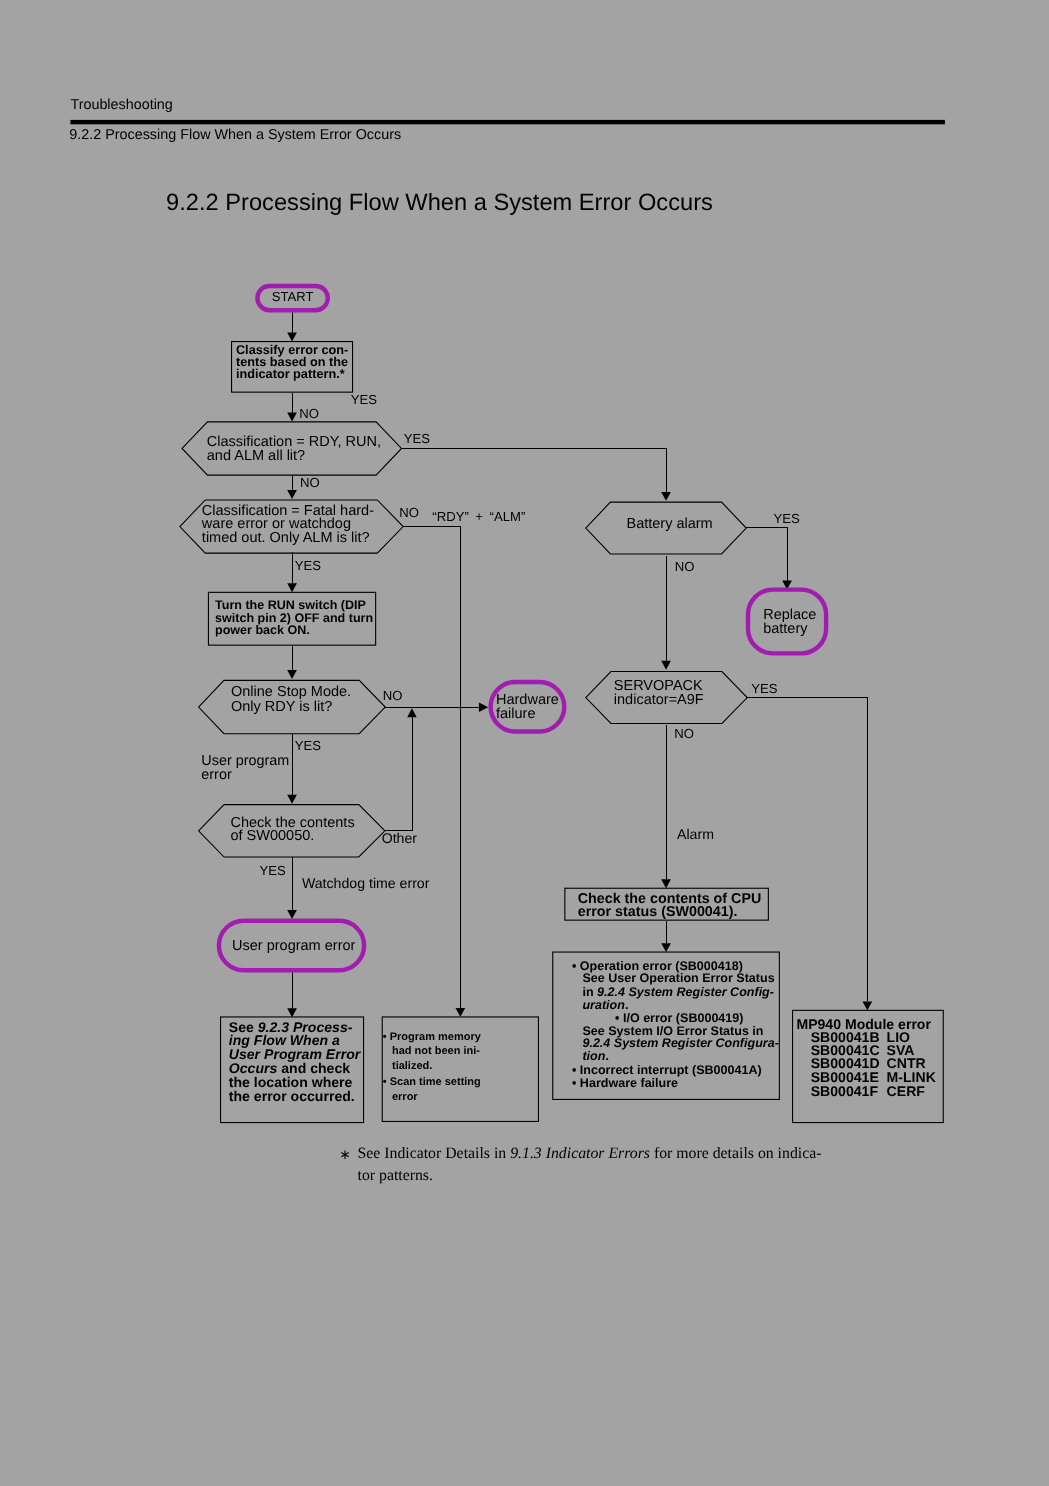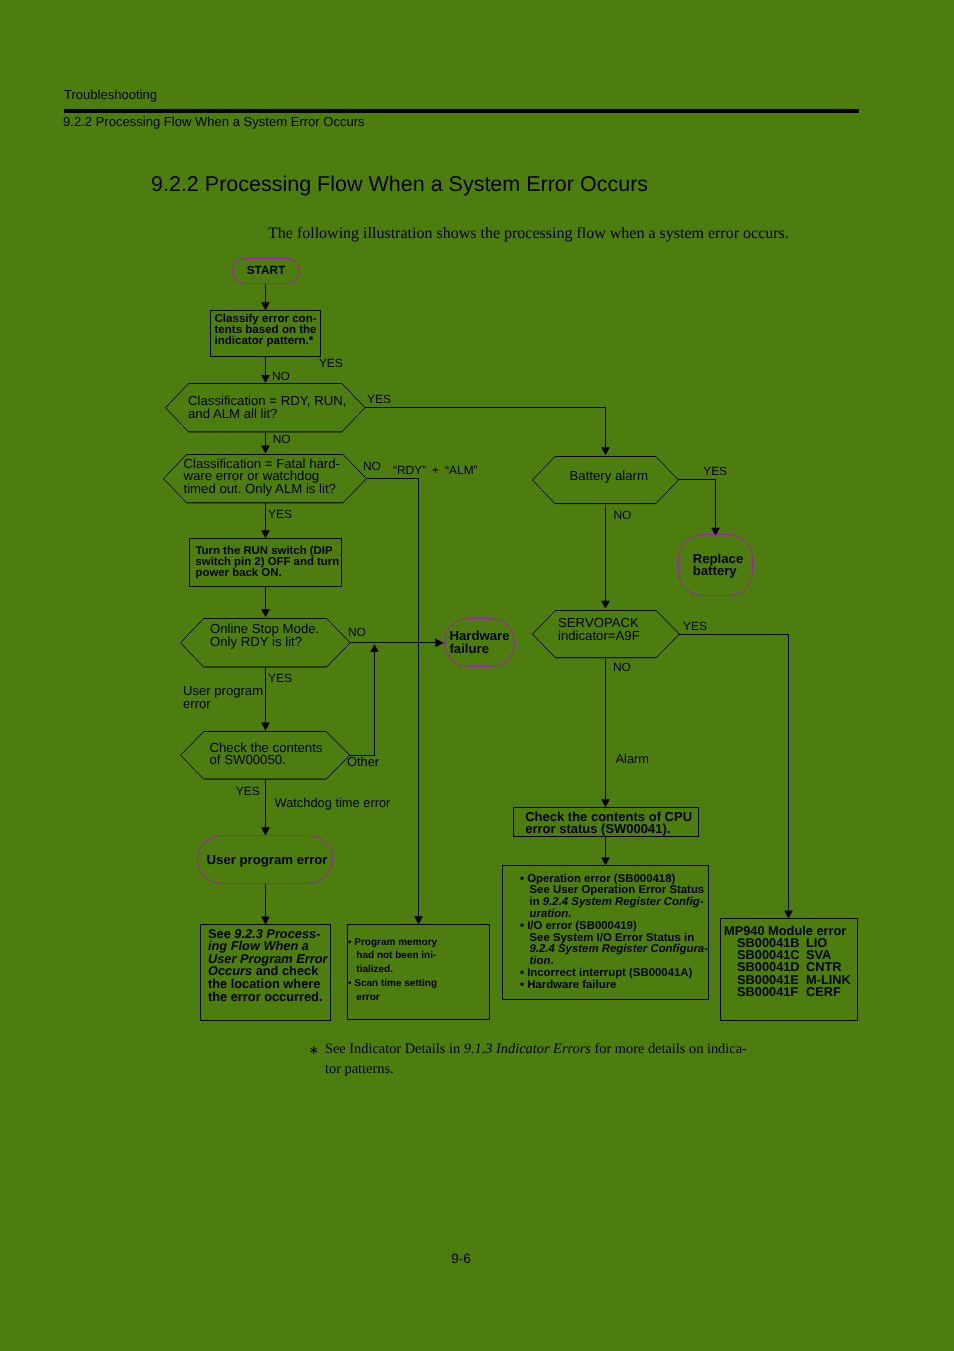--- a/index.html
+++ b/index.html
@@ -1,18 +1,18 @@
 <!DOCTYPE html>
 <html><head>
 <meta charset="utf-8">
 <style>
   html,body{margin:0;padding:0;background:#fff;}
   body{width:954px;height:1351px;font-family:"Liberation Sans",sans-serif;color:#000;
        -webkit-font-smoothing:antialiased;text-rendering:geometricPrecision;}
-  .page{position:relative;width:954px;height:1351px;overflow:hidden;background:#4d7c0f;}
+  .page{position:relative;width:954px;height:1351px;overflow:hidden;background:#a3a3a3;}
   .abs{position:absolute;}
 
   
   #hdr-chapter{left:64px;top:88px;font-size:13.05px;line-height:14px;white-space:nowrap;}
   #hdr-rule{left:64px;top:109px;width:795px;height:4px;background:#000;}
   #hdr-section{left:63px;top:114px;font-size:13.05px;line-height:15px;white-space:nowrap;}
 
   
   #heading{left:151px;top:172px;font-size:21.5px;line-height:25px;white-space:nowrap;}
   #intro{left:268px;top:224px;font-family:"Liberation Serif",serif;font-size:16px;
@@ -20,50 +20,48 @@
 
   
   #fnote{left:308px;top:1040px;font-family:"Liberation Serif",serif;font-size:14.36px;
          line-height:19.5px;}
   #fnote .mk{position:absolute;left:0.5px;top:1px;font-size:12.5px;}
   #fnote .bd{margin-left:17px;}
   #fnote i{font-style:italic;}
 
   
   #pgno{left:0;top:1251px;width:922px;text-align:center;font-size:13.5px;}
-  .term{border:1px solid #a21caf;box-sizing:border-box;display:flex;align-items:center;
-        justify-content:center;text-align:center;font-size:12.8px;line-height:13.4px;font-weight:bold;}
+  .term{border:4px solid #a21caf;box-sizing:border-box;display:flex;align-items:center;
+        justify-content:center;text-align:center;font-size:12.8px;line-height:13.4px;}
   .rect{border:1px solid #000;box-sizing:border-box;font-weight:bold;}
   .rect .tx{font-size:12.8px;line-height:12.65px;}
   svg.hex{overflow:visible;}
   .hextx{display:flex;align-items:center;font-size:13.2px;line-height:13.0px;}
   .lbl{font-size:11.95px;line-height:12px;white-space:nowrap;}
   .lbl2{font-size:12.85px;line-height:12.6px;white-space:nowrap;}
 </style>
 </head>
 <body>
 
 <div class="page">
 
   <div class="abs" id="hdr-chapter">Troubleshooting</div>
   <div class="abs" id="hdr-rule"></div>
   <div class="abs" id="hdr-section">9.2.2  Processing Flow When a System Error Occurs</div>
 
   <div class="abs" id="heading">9.2.2  Processing Flow When a System Error Occurs</div>
-  <div class="abs" id="intro">The following illustration shows the processing flow when a system error occurs.</div>
 
   <div class="abs" id="fnote">
     <span class="mk">∗</span>
     <div class="bd">
       <span>See Indicator Details in </span><i>9.1.3 Indicator Errors</i><span> for more details on indica-</span><br>
       <span>tor patterns.</span>
     </div>
   </div>
 
-  <div class="abs" id="pgno">9-6</div>
 
   <div class="abs" id="flow">
 
     <svg class="abs" id="wires" width="954" height="1351" style="left:0;top:0;overflow:visible;pointer-events:none">
       <g stroke="#000" stroke-width="1" fill="none" shape-rendering="crispEdges">
 
         <path d="M265.5 284 L265.5 303"></path>
 
         <path d="M265.5 357 L265.5 377"></path>
 
@@ -200,21 +198,21 @@
 • Scan time setting
    error</div>
     </div>
 
     <div class="abs rect" style="left:502px;top:865px;width:207px;height:135px;">
       <div class="tx abs" style="left:17px;top:7.7px;width:195px;font-size:11.4px;line-height:11.8px;">
           <div style="white-space: pre;">• Operation error (SB000418)</div>
           <div style="white-space: pre;"><span>   See User Operation Error Status</span></div>
           <div style="white-space: pre;"><span>   in </span><i style="font-style: italic;">9.2.4 System Register Config-</i></div>
           <div style="white-space: pre;"><i style="font-style: italic;">   uration</i><span>.</span></div>
-          <div style="white-space: pre;">• I/O error (SB000419)</div>
+          <div style="white-space: pre; text-align: center;">• I/O error (SB000419)</div>
           <div style="white-space: pre;"><span>   See System I/O Error Status in</span></div>
           <div style="white-space: pre;"><i style="font-style: italic;">   9.2.4 System Register Configura-</i></div>
           <div style="white-space: pre;"><i style="font-style: italic;">   tion</i><span>.</span></div>
           <div style="white-space: pre;">• Incorrect interrupt (SB00041A)</div>
           <div style="white-space: pre;">• Hardware failure</div>
         </div>
     </div>
 
     <div class="abs rect" style="left:720px;top:918px;width:137.5px;height:103px;">
       <div class="tx abs" style="left:3px;top:5.7px;line-height:12.25px;">

